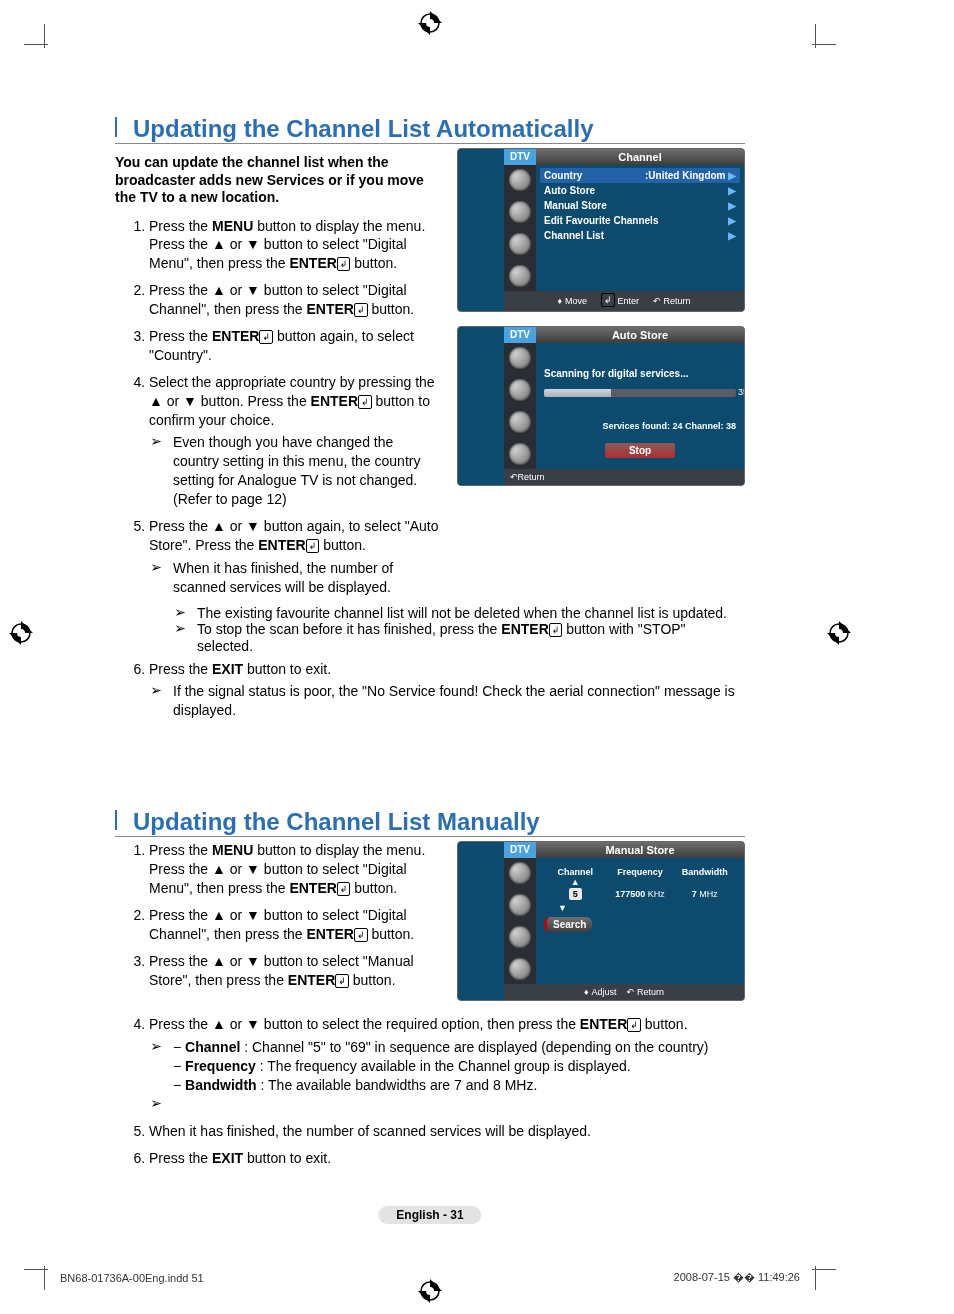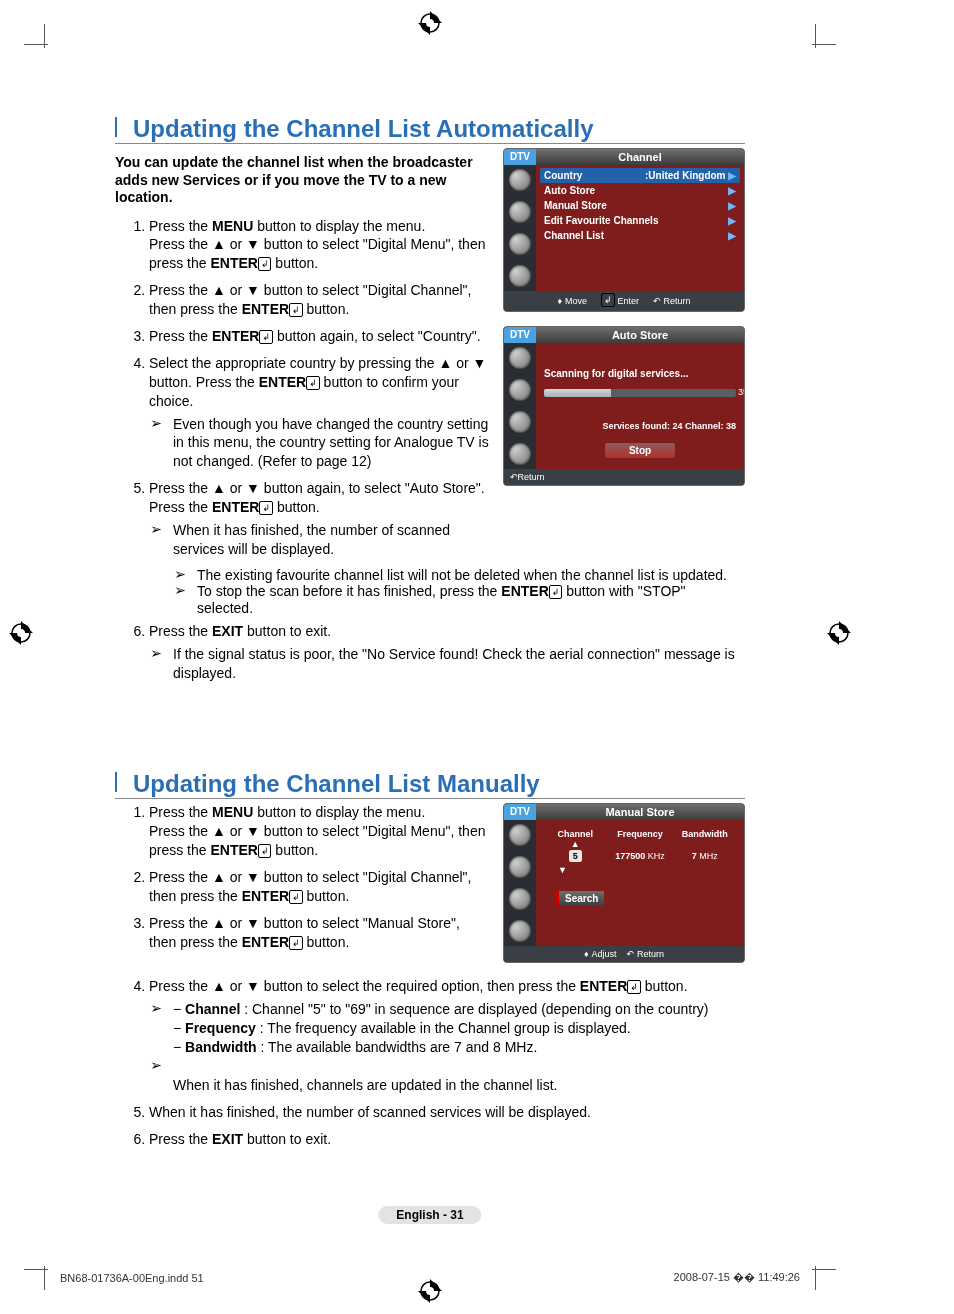--- a/index.html
+++ b/index.html
@@ -49,26 +49,27 @@
   .sub-line { display:flex; }
   .sub-line .np { flex: 0 0 24px; }
   .sub-line .tx { flex: 1 1 auto; }
   .enter-icon { display:inline-block; border:1px solid #000; border-radius:2px; font-size:10px; padding:0 2px; line-height:12px; position:relative; top:-1px; }
   .enter-icon::after { content:"↲"; font-size:9px; }
 
   
   .osd {
     width: 240px;
     border-radius: 4px;
-    background: #7f1d1d;
+    background: #0c4a6e;
     color: #fff;
     font-size: 10px;
     margin-bottom: 14px;
     overflow: hidden;
     border:1px solid #666;
+    padding-left:46px;
   }
   .osd-top { display:flex; }
   .osd-dtv {
     background:#4aa3e0;
     color:#fff;
     padding: 2px 6px;
     font-weight:bold;
     font-size:10px;
   }
   .osd-titlebar {
@@ -150,21 +151,21 @@
     text-align:center;
     font-size:9px;
     padding: 0 6px 4px 6px;
     align-items:center;
     gap:2px 6px;
   }
   .ms-spin { background:#e8e8e8; color:#000; padding:1px 4px; border-radius:2px; font-weight:bold; }
   .search-btn {
     background:linear-gradient(180deg,#6e6e6e,#3d3d3d);
     color:#fff; font-size:10px; font-weight:bold;
-    padding:2px 6px; margin:16px; display:inline-block; border-radius:0;
+    padding:2px 6px; margin:4px; display:inline-block; border-radius:6px;
     border-left:3px solid #c00;
   }
 
   .page-num {
     position:absolute;
     left:50%; transform:translateX(-50%);
     bottom: 90px;
     background:#e3e3e3;
     border-radius:10px;
     padding: 2px 18px;
@@ -436,21 +437,20 @@
             <div class="tx">
               − <b>Channel</b><span> : Channel "5" to "69" in sequence are displayed (depending on the country)</span><br>
               − <b>Frequency</b><span> : The frequency available in the Channel group is displayed.</span><br>
               − <b>Bandwidth</b><span> : The available bandwidths are 7 and 8 MHz.</span>
             </div>
           </div>
           <div class="sub-line">
               <div class="np"><span class="note-pointer">➢</span></div>
             <div class="tx">
               <br>
-              <span>When it has finished, channels are updated in the channel list.</span>
             </div>
           </div>
         </div>
       </li>
       <li>When it has finished, the number of scanned services will be displayed.</li>
       <li>
         <span>Press the </span><b>EXIT</b><span> button to exit.</span>
       </li>
     </ol>
 

